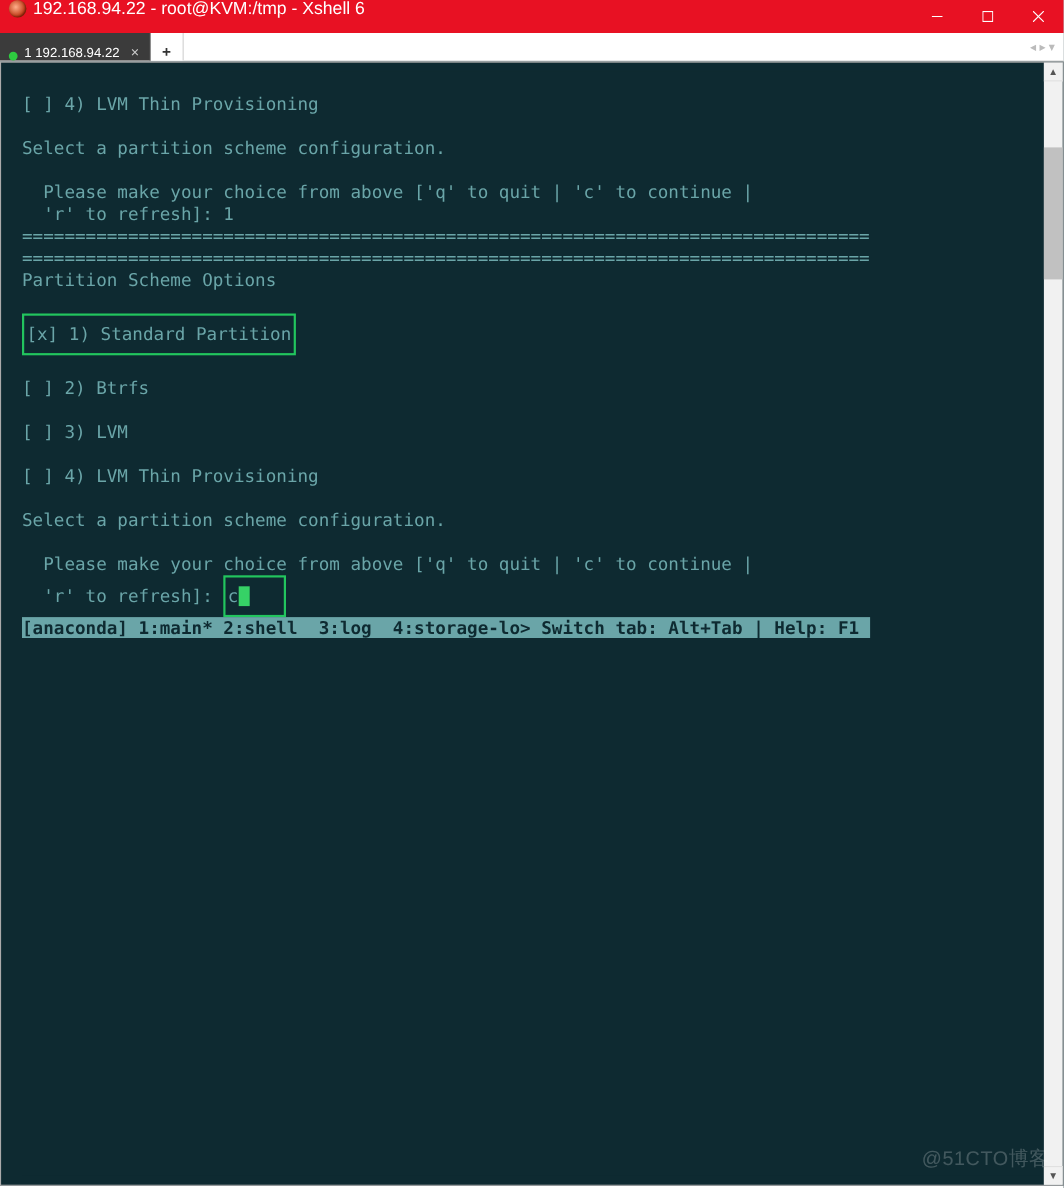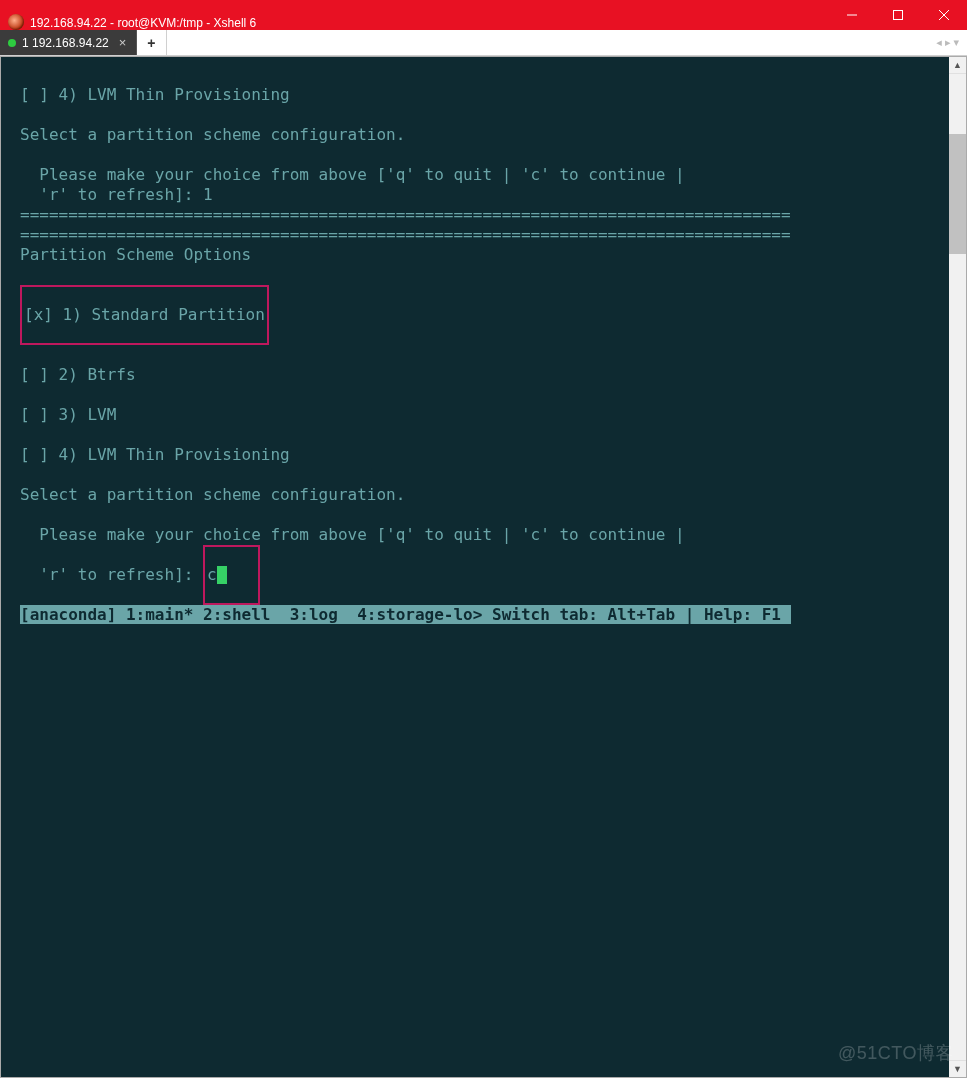--- a/index.html
+++ b/index.html
@@ -7,23 +7,23 @@
     width: 967px;
     height: 1080px;
     background: #fff;
     font-family: "Segoe UI", Tahoma, sans-serif;
     overflow: hidden;
   }
   .titlebar {
     height: 30px;
     background: #e81123;
     display: flex;
-    align-items: flex-end;
+    align-items: flex-start;
     color: #fff;
-    font-size: 12px;
+    font-size: 16px;
   }
   .titlebar .app-icon {
     width: 16px; height: 16px;
     margin: 0 6px 0 8px;
     border-radius: 50%;
     background: radial-gradient(circle at 40% 40%, #ffae8a, #b92f0a 70%);
     box-shadow: inset -1px -1px 2px rgba(0,0,0,0.4);
   }
   .titlebar .title { flex: 0 0 auto; }
   .titlebar .spacer { flex: 1; }
@@ -35,21 +35,21 @@
   .titlebar .win-btn svg { stroke: #fff; }
   .tabbar {
     height: 26px;
     background: #fff;
     display: flex;
     align-items: stretch;
     border-bottom: 1px solid #d0d0d0;
   }
   .tab {
     display: flex;
-    align-items: center;
+    align-items: flex-end;
     padding: 0 10px 0 8px;
     font-size: 12px;
     color: #444;
     background: #3b3b3b;
     color: #fff;
     border-right: 1px solid #555;
   }
   .tab .dot {
     width: 8px; height: 8px; border-radius: 50%;
     background: #2ecc40;
@@ -83,23 +83,23 @@
     background: #0e2a31;
     color: #6aa5a8;
     font-family: "Consolas", "Menlo", monospace;
     font-size: 16px;
     line-height: 20px;
     white-space: pre;
     margin-left: 11px;
   }
   .term .line { min-height: 20px; }
   .term .highlight-box {
-    border: 2px solid #be185d;
+    border: 2px solid #22c55e;
     display: inline-block;
-    padding: 18px 2px;
+    padding: 7px 2px;
   }
   .term .cursor {
     display: inline-block;
     width: 10px; height: 18px;
     background: #36d166;
     vertical-align: text-bottom;
   }
   .term .statusbar {
     background: #6aa5a8;
     color: #0e2a31;

